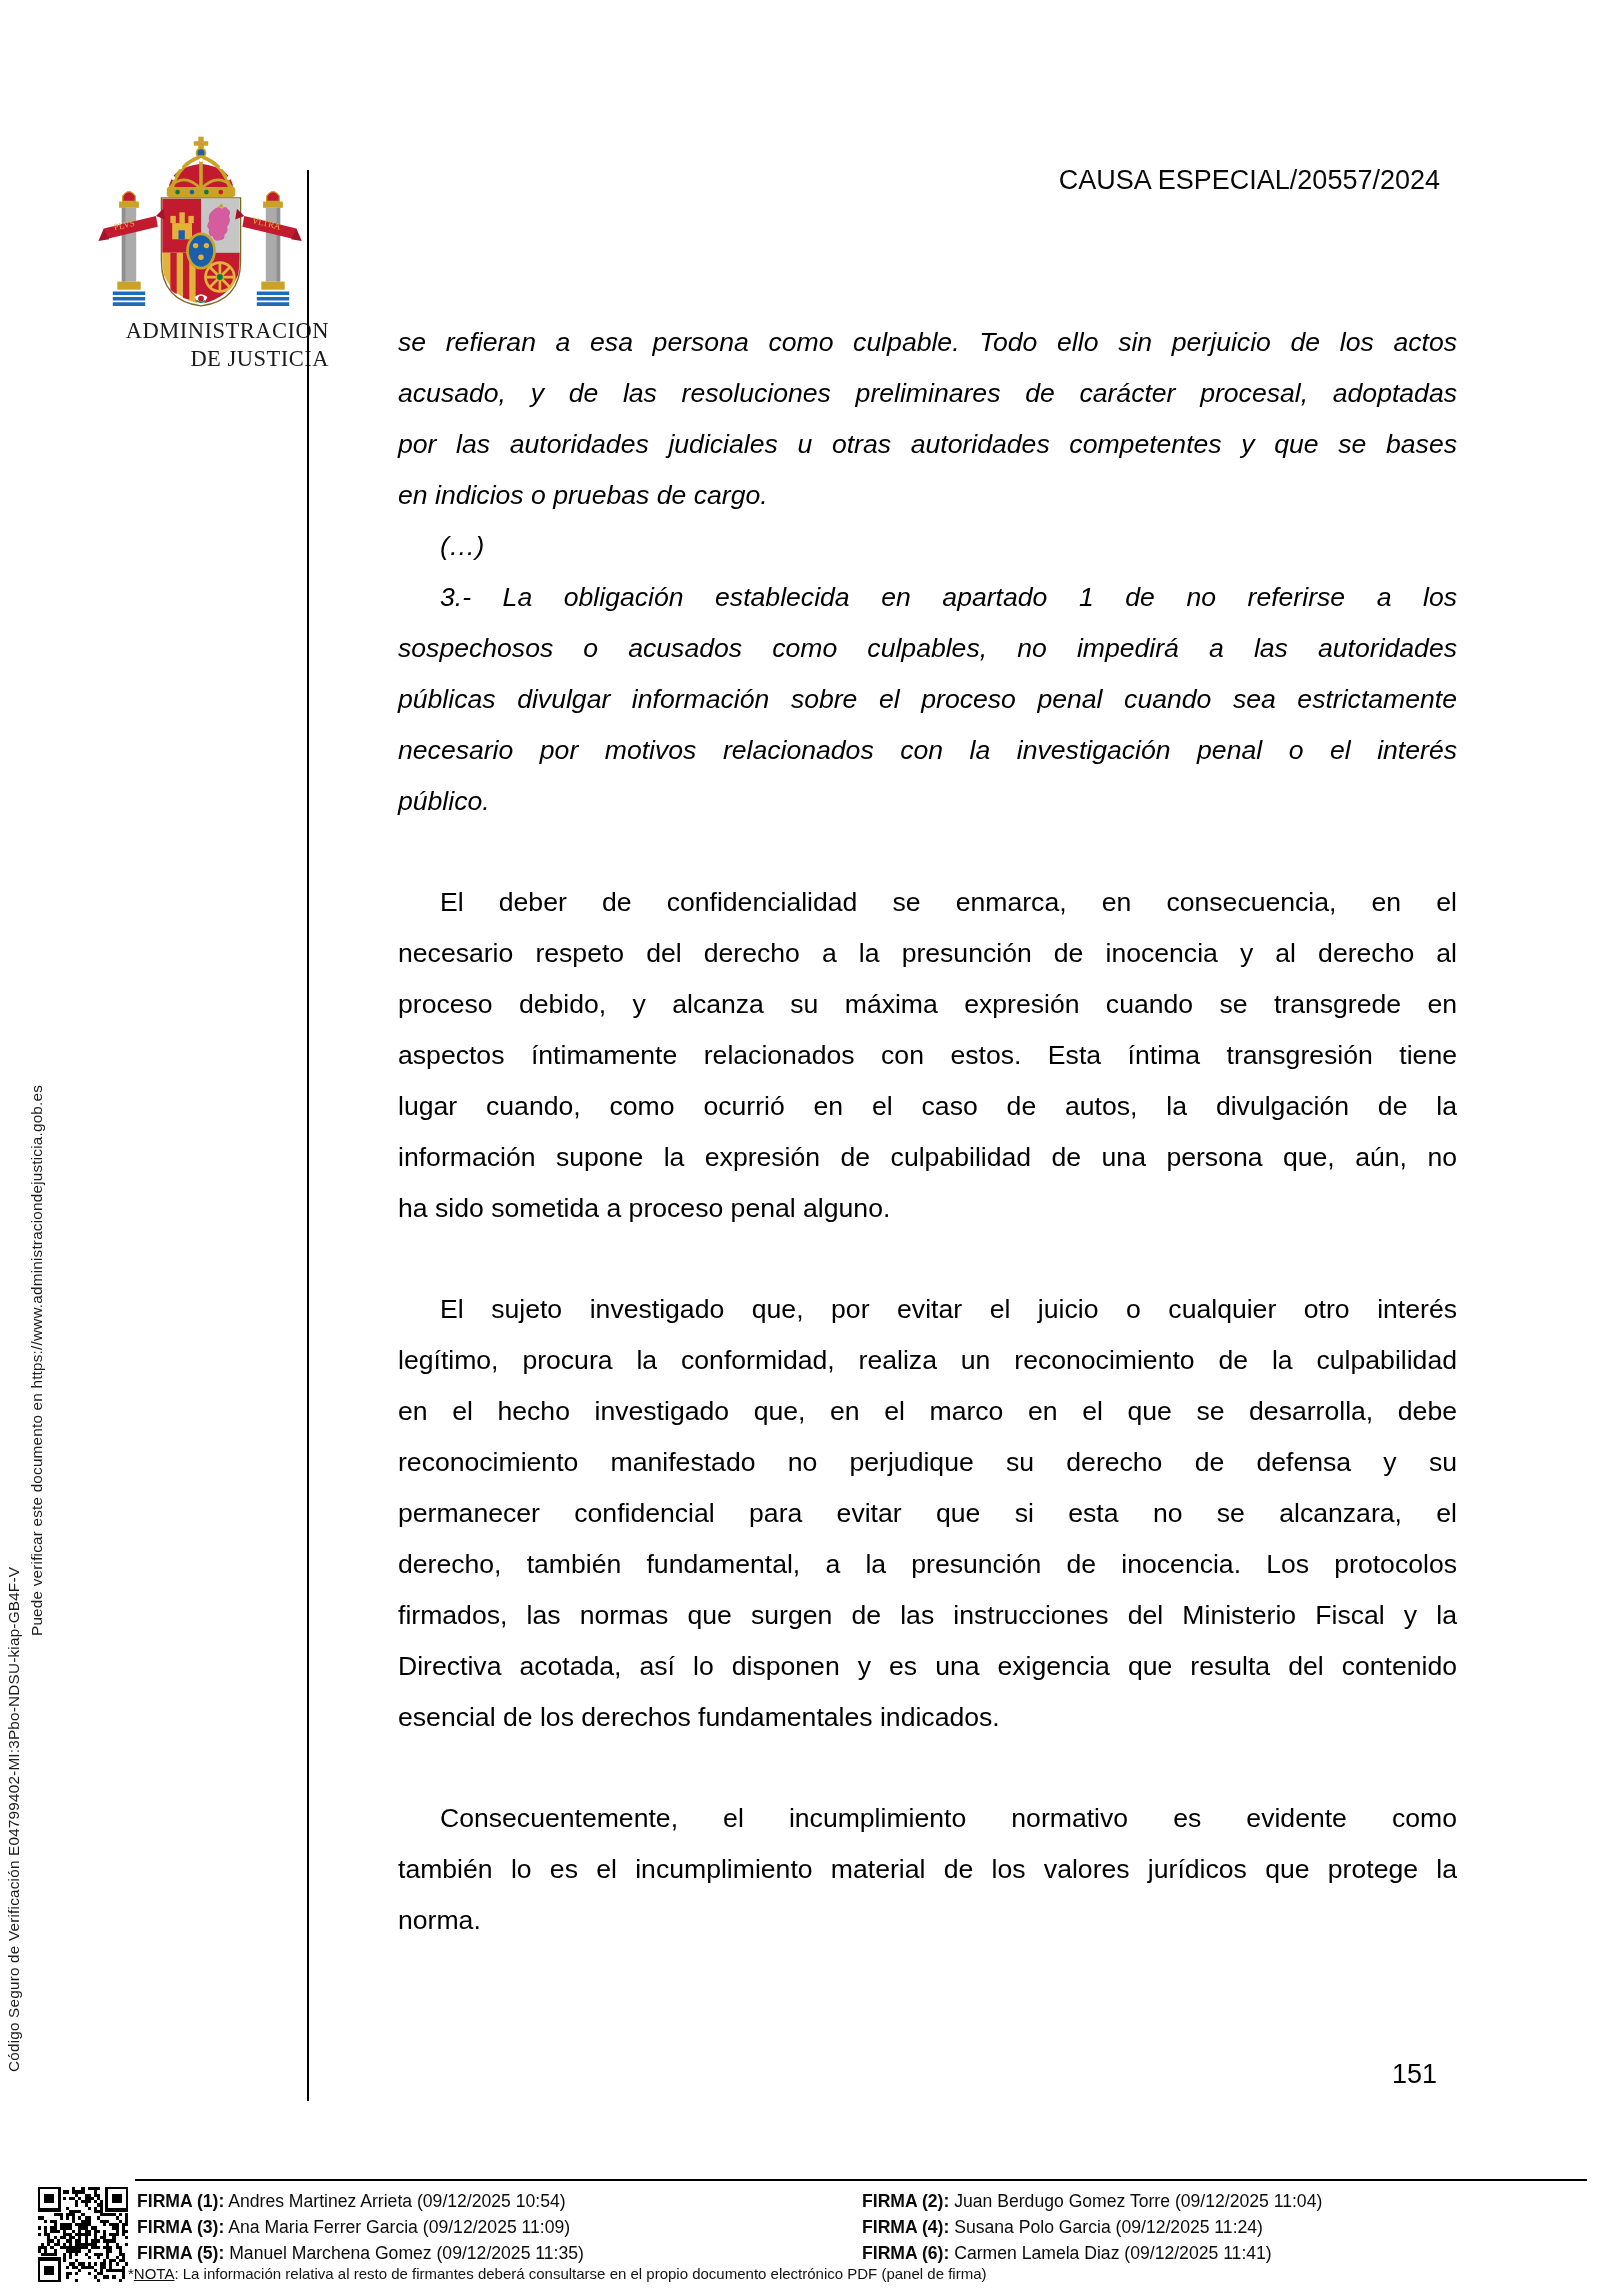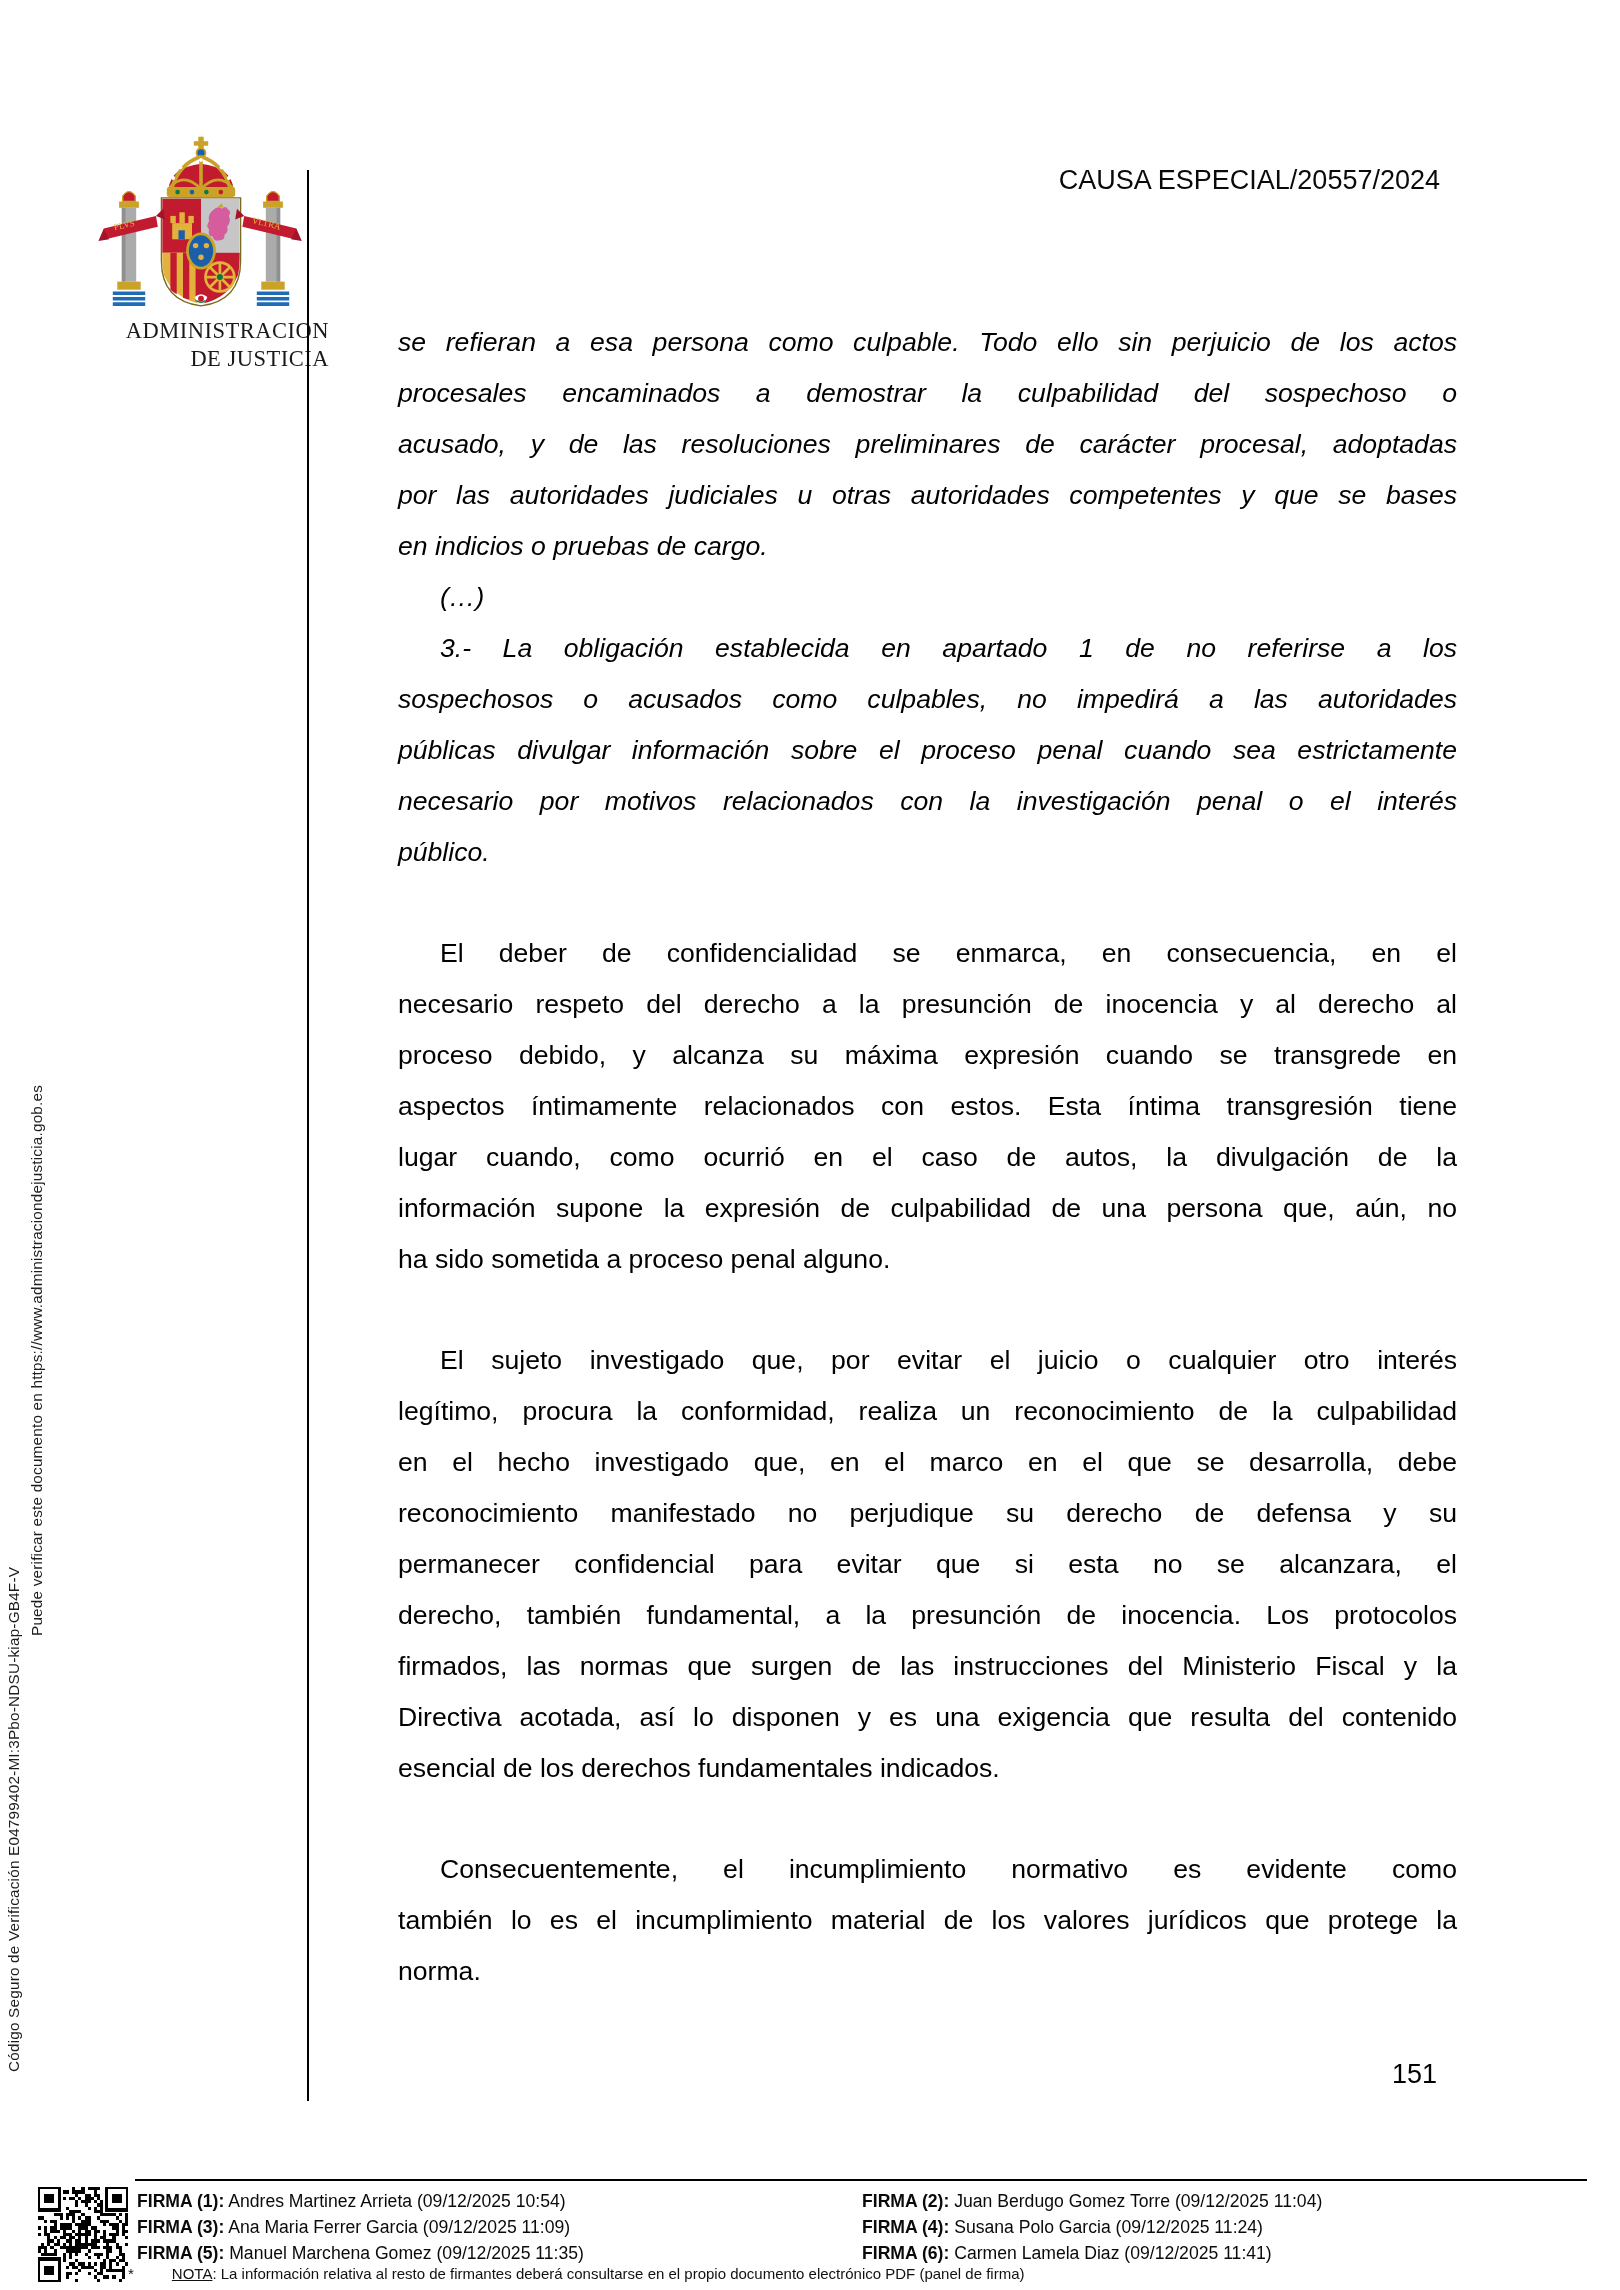--- a/index.html
+++ b/index.html
@@ -41,21 +41,21 @@
   .qr{position:absolute;left:38px;top:2187px;width:90px;height:95px;}
   .sig-grid{
     position:absolute;left:137px;top:2189px;width:1452px;
     display:grid;grid-template-columns:725px 1fr;row-gap:0.9px;
     font-size:17.6px;line-height:25px;color:#0a0a0a;
   }
   .sig-label{font-weight:bold;}
   .sig-note{
     position:absolute;left:128px;top:2265px;font-size:15px;color:#111;
   }
-  .sig-note .u{text-decoration:underline;margin-left:38px;}
+  .sig-note .u{text-decoration:underline;}
 </style>
 </head>
 <body>
 
 <div class="page">
 
   <div class="vstrip" id="vstrip-code">Código Seguro de Verificación E04799402-MI:3Pbo-NDSU-kiap-GB4F-V</div>
   <div class="vstrip" id="vstrip-url">Puede verificar este documento en https://www.administraciondejusticia.gob.es</div>
 
   <svg class="emblem" viewBox="0 0 240 202" xmlns="http://www.w3.org/2000/svg">
@@ -150,21 +150,20 @@
     <div>DE JUSTICIA</div>
   </div>
 
   <div class="vdivider"></div>
 
   <div class="case-ref">CAUSA ESPECIAL/20557/2024</div>
 
   <main class="body-text">
       <div class="para italic">
         <div class="jline">se refieran a esa persona como culpable. Todo ello sin perjuicio de los actos</div>
-        <div class="jline">procesales encaminados a demostrar la culpabilidad del sospechoso o</div>
         <div class="jline">acusado, y de las resoluciones preliminares de carácter procesal, adoptadas</div>
         <div class="jline">por las autoridades judiciales u otras autoridades competentes y que se bases</div>
         <div class="jline last">en indicios o pruebas de cargo.</div>
       </div>
       <div class="para italic">
         <div class="jline last indent">(…)</div>
       </div>
       <div class="para italic gap">
         <div class="jline indent">3.- La obligación establecida en apartado 1 de no referirse a los</div>
         <div class="jline">sospechosos o acusados como culpables, no impedirá a las autoridades</div>

